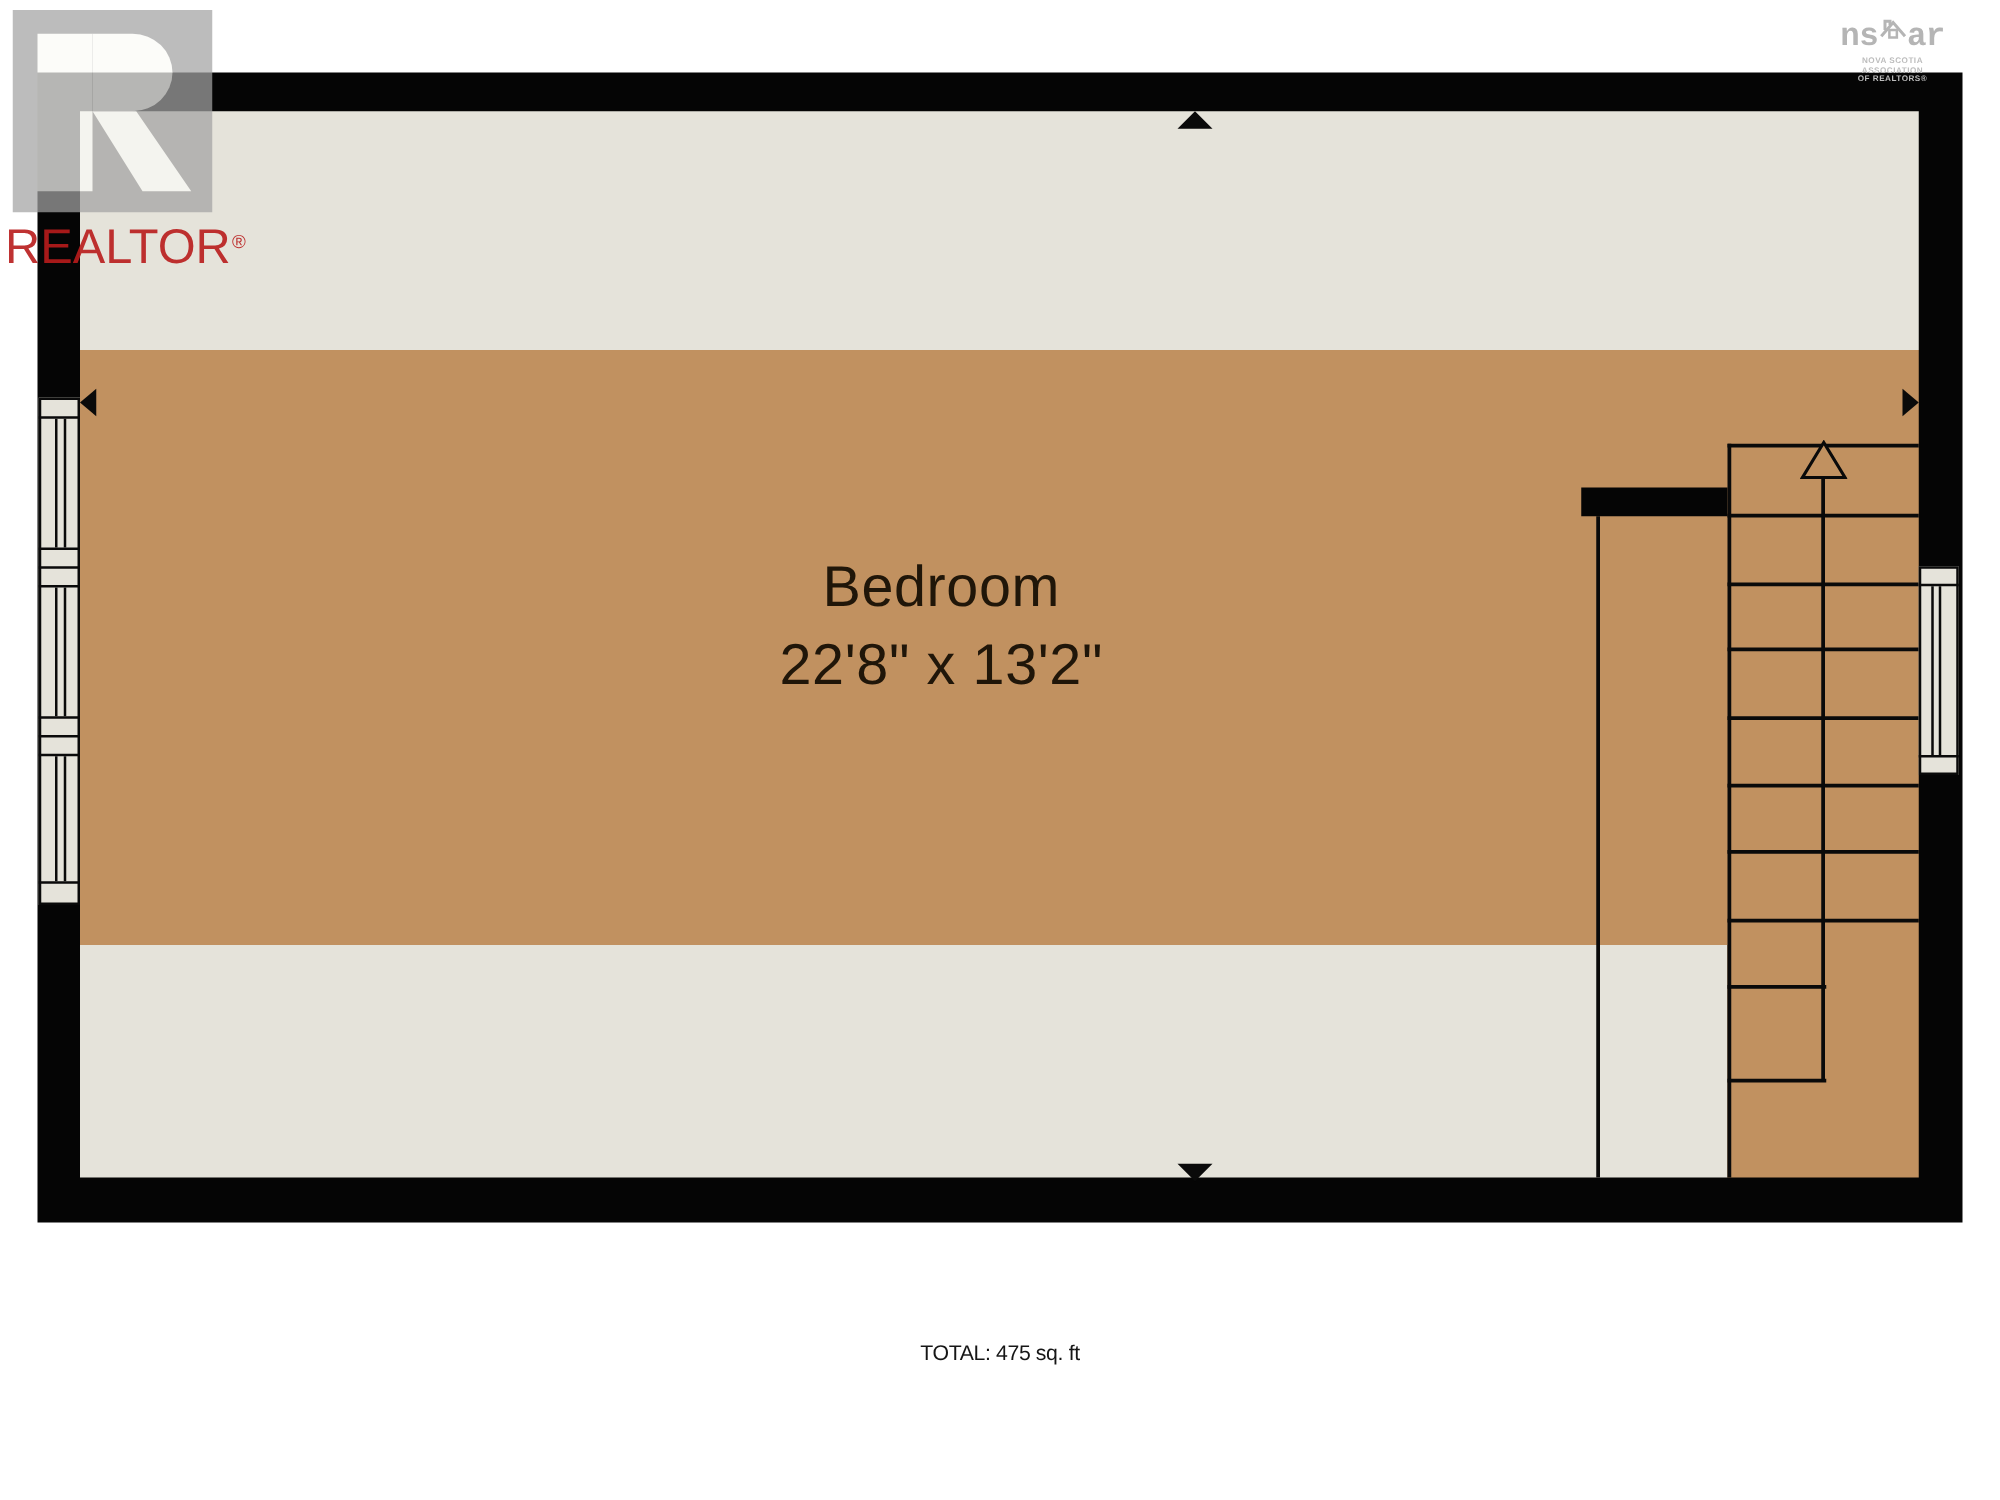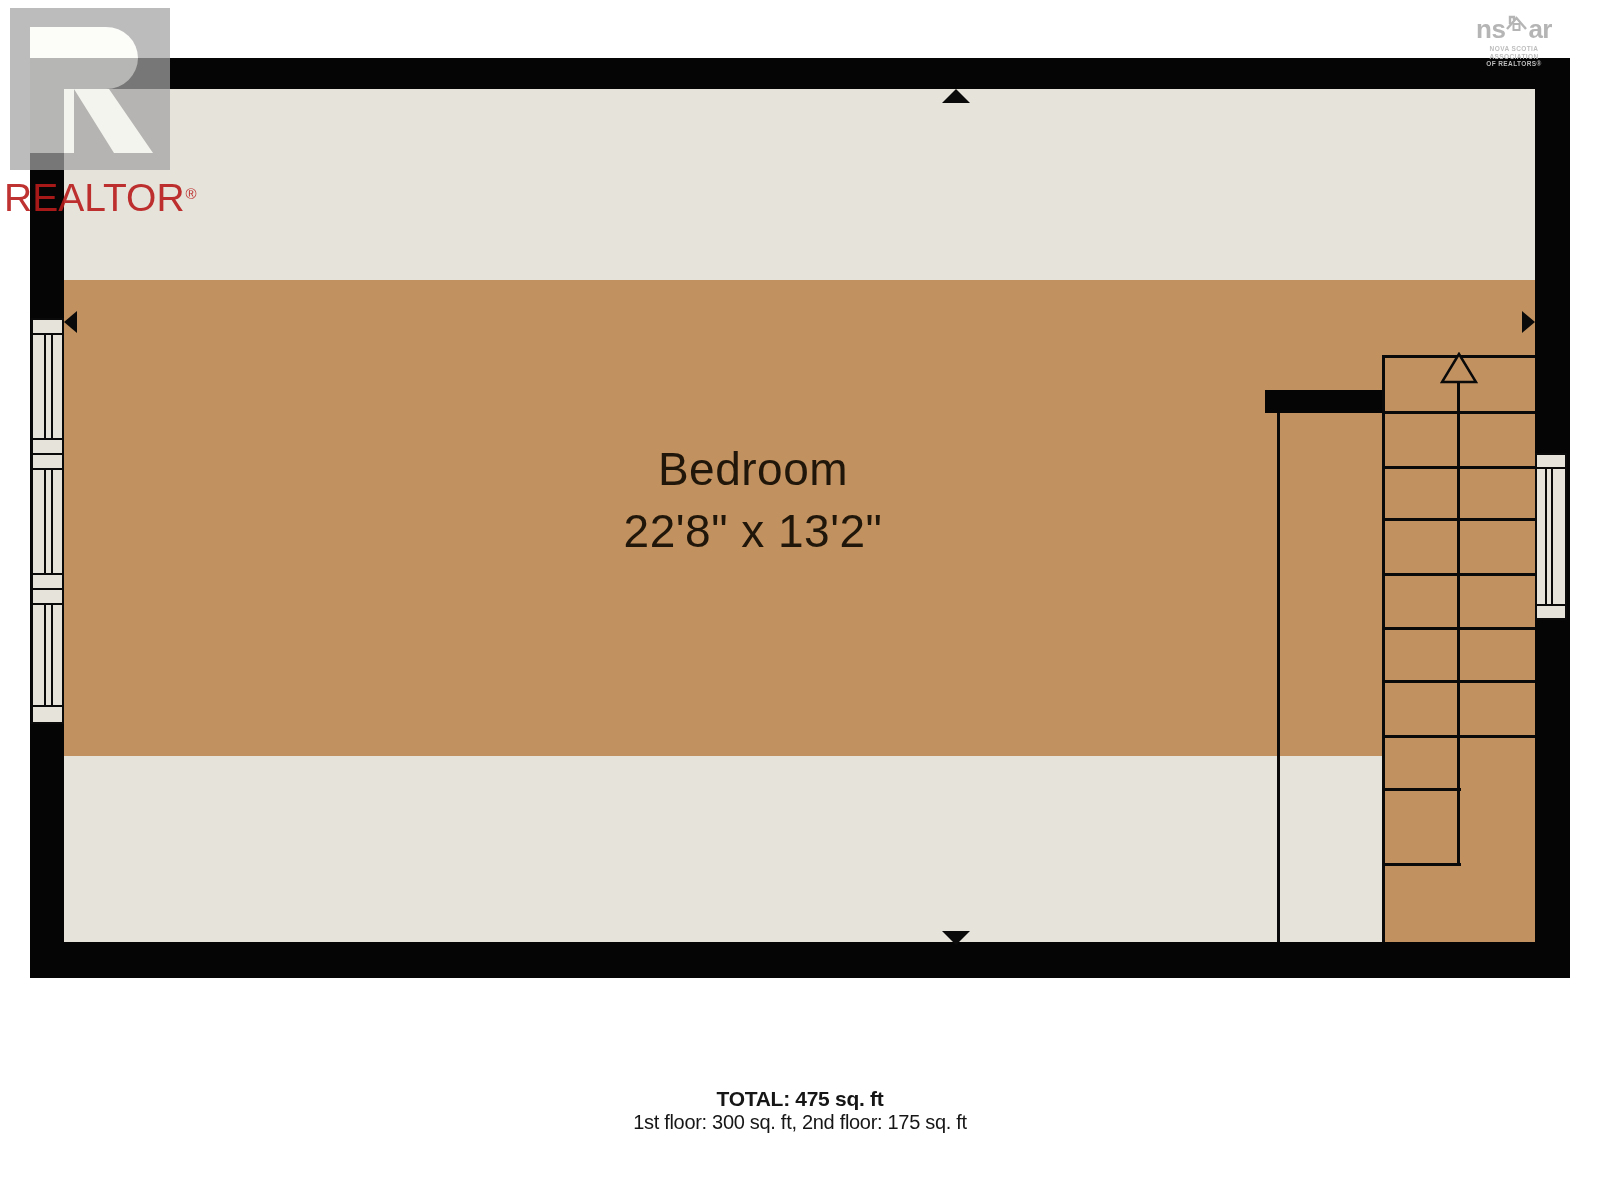--- a/index.html
+++ b/index.html
@@ -25,34 +25,34 @@
   
   #room-label{
     left:453px;top:438px;width:600px;text-align:center;
     color:#201609;font-size:46px;line-height:62px;letter-spacing:0.5px;
   }
   
   #summary{
     left:40px;top:1072px;width:1520px;text-align:center;color:#161616;
     font-size:20px;line-height:22.5px;letter-spacing:-0.3px;
   }
-  #summary .total-line{font-weight:700;font-size:21px;margin-top:16px;}
+  #summary .total-line{font-weight:400;font-size:17px;}
   #summary .disclaimer{margin-top:17px;font-size:11px;letter-spacing:0;color:#1a1a1a;}
   
   #realtor-watermark{left:0;top:0;width:200px;height:230px;z-index:6;}
   #realtor-watermark .block{position:absolute;left:10px;top:8px;opacity:0.72;}
   #realtor-wordmark{
     position:absolute;left:4px;top:176px;font-size:39px;color:#b91c1c;opacity:0.9;
     letter-spacing:0px;font-weight:400;white-space:nowrap;
   }
   #realtor-wordmark sup{font-size:15px;position:relative;top:2px;left:1px;}
   
   #nsar-logo{left:1472px;top:14px;width:84px;z-index:6;color:#b5b5b5;text-align:center;}
   #nsar-logo .wordmark{display:flex;align-items:flex-end;justify-content:center;
-    font-size:26px;font-weight:700;letter-spacing:-0.5px;line-height:26px;}
+    font-size:26px;font-weight:700;letter-spacing:-0.5px;line-height:26px;font-family:Liberation Mono, monospace;}
   #nsar-logo .caption{margin-top:3px;font-size:6.5px;line-height:7.5px;letter-spacing:0.4px;color:#bdbdbd;font-weight:700;}
 </style>
 </head>
 <body>
 
 <div id="plan">
 
   <div class="abs wall" style="left:30px;top:58px;width:1540px;height:920px;"></div>
 
   <div class="abs floor-low" style="left:64px;top:89px;width:1471px;height:191px;"></div>
@@ -107,21 +107,20 @@
   <div class="abs tri tri-right" style="left:1522px;top:311px;"></div>
 
   <div class="abs" id="room-label">
     <div>Bedroom</div>
     <div>22'8" x 13'2"</div>
   </div>
 </div>
 
 <div class="abs" id="summary">
   <div class="total-line">TOTAL: 475 sq. ft</div>
-  <div>1st floor: 300 sq. ft, 2nd floor: 175 sq. ft</div>
 </div>
 
 <div class="abs" id="realtor-watermark">
   <svg class="block" width="160" height="162" viewBox="0 0 160 162">
     <rect x="0" y="0" width="160" height="162" fill="#a3a3a3"></rect>
     <rect x="20" y="19" width="44" height="126" fill="#fbfbf8"></rect>
     <path d="M64,19 H96 A32,31 0 0 1 96,81 H64 Z" fill="#fbfbf8"></path>
     <polygon points="64,81 99,81 143,145 104,145" fill="#fbfbf8"></polygon>
   </svg>
   <div id="realtor-wordmark">

